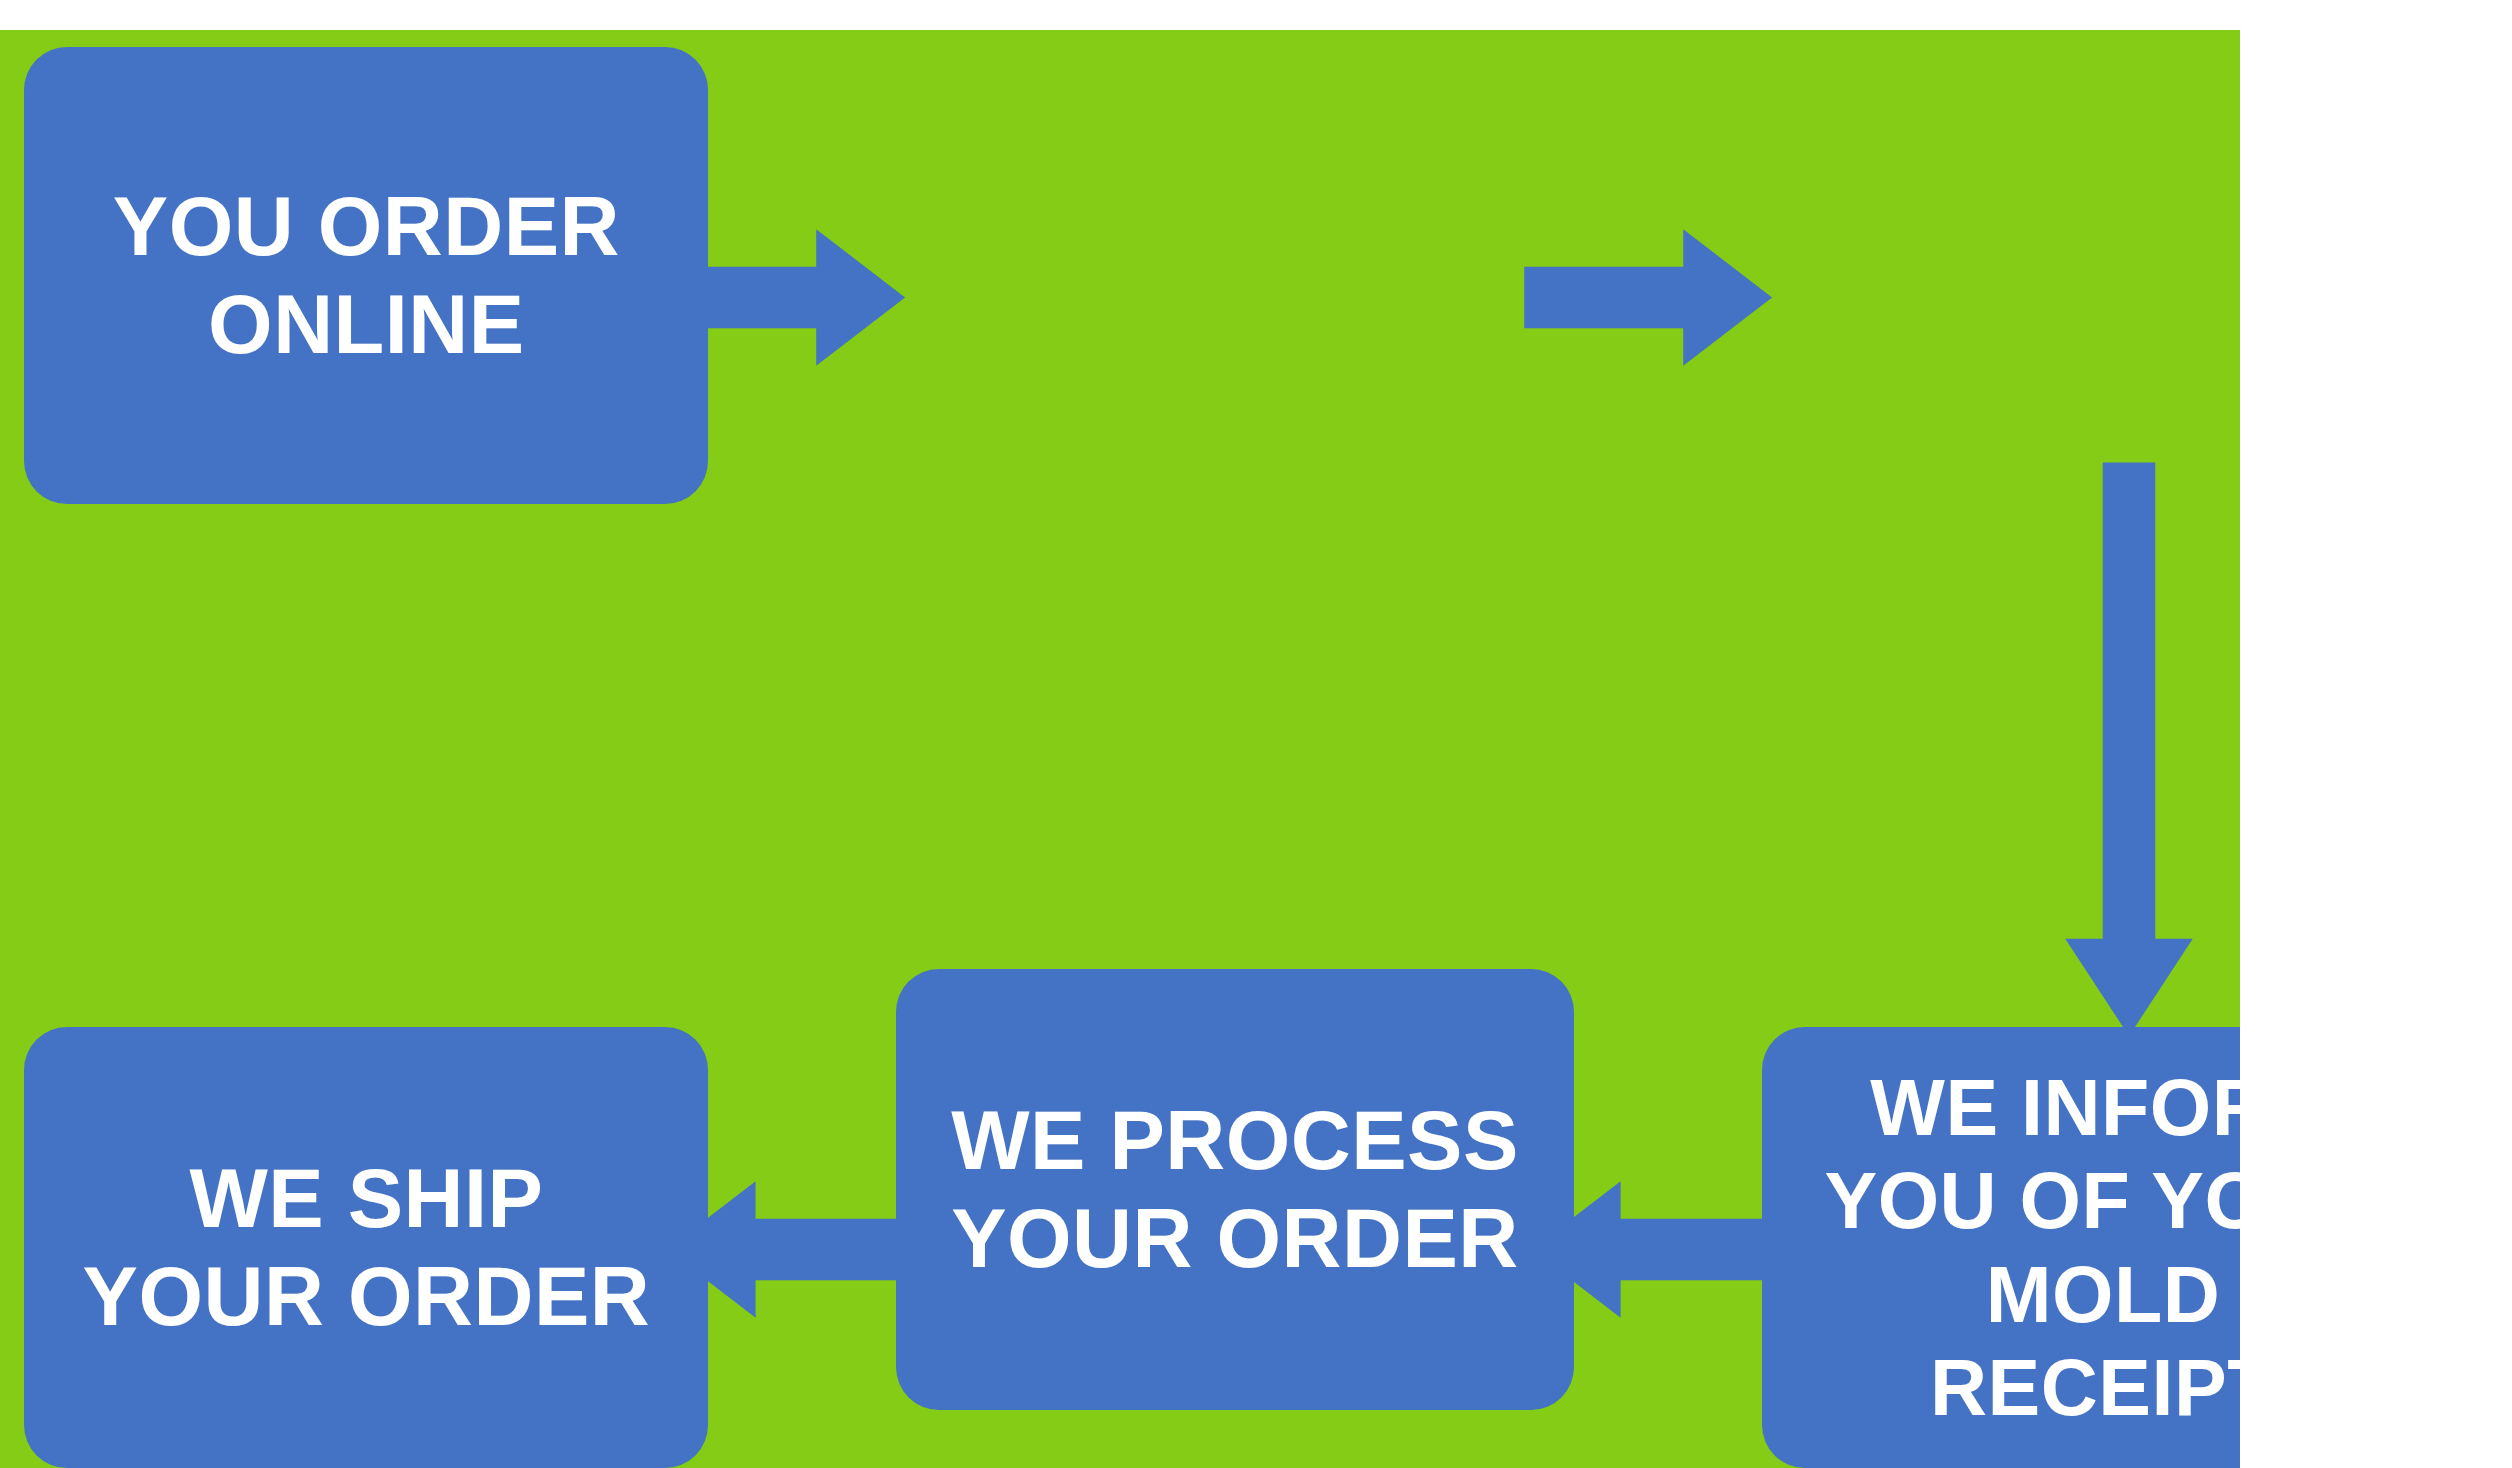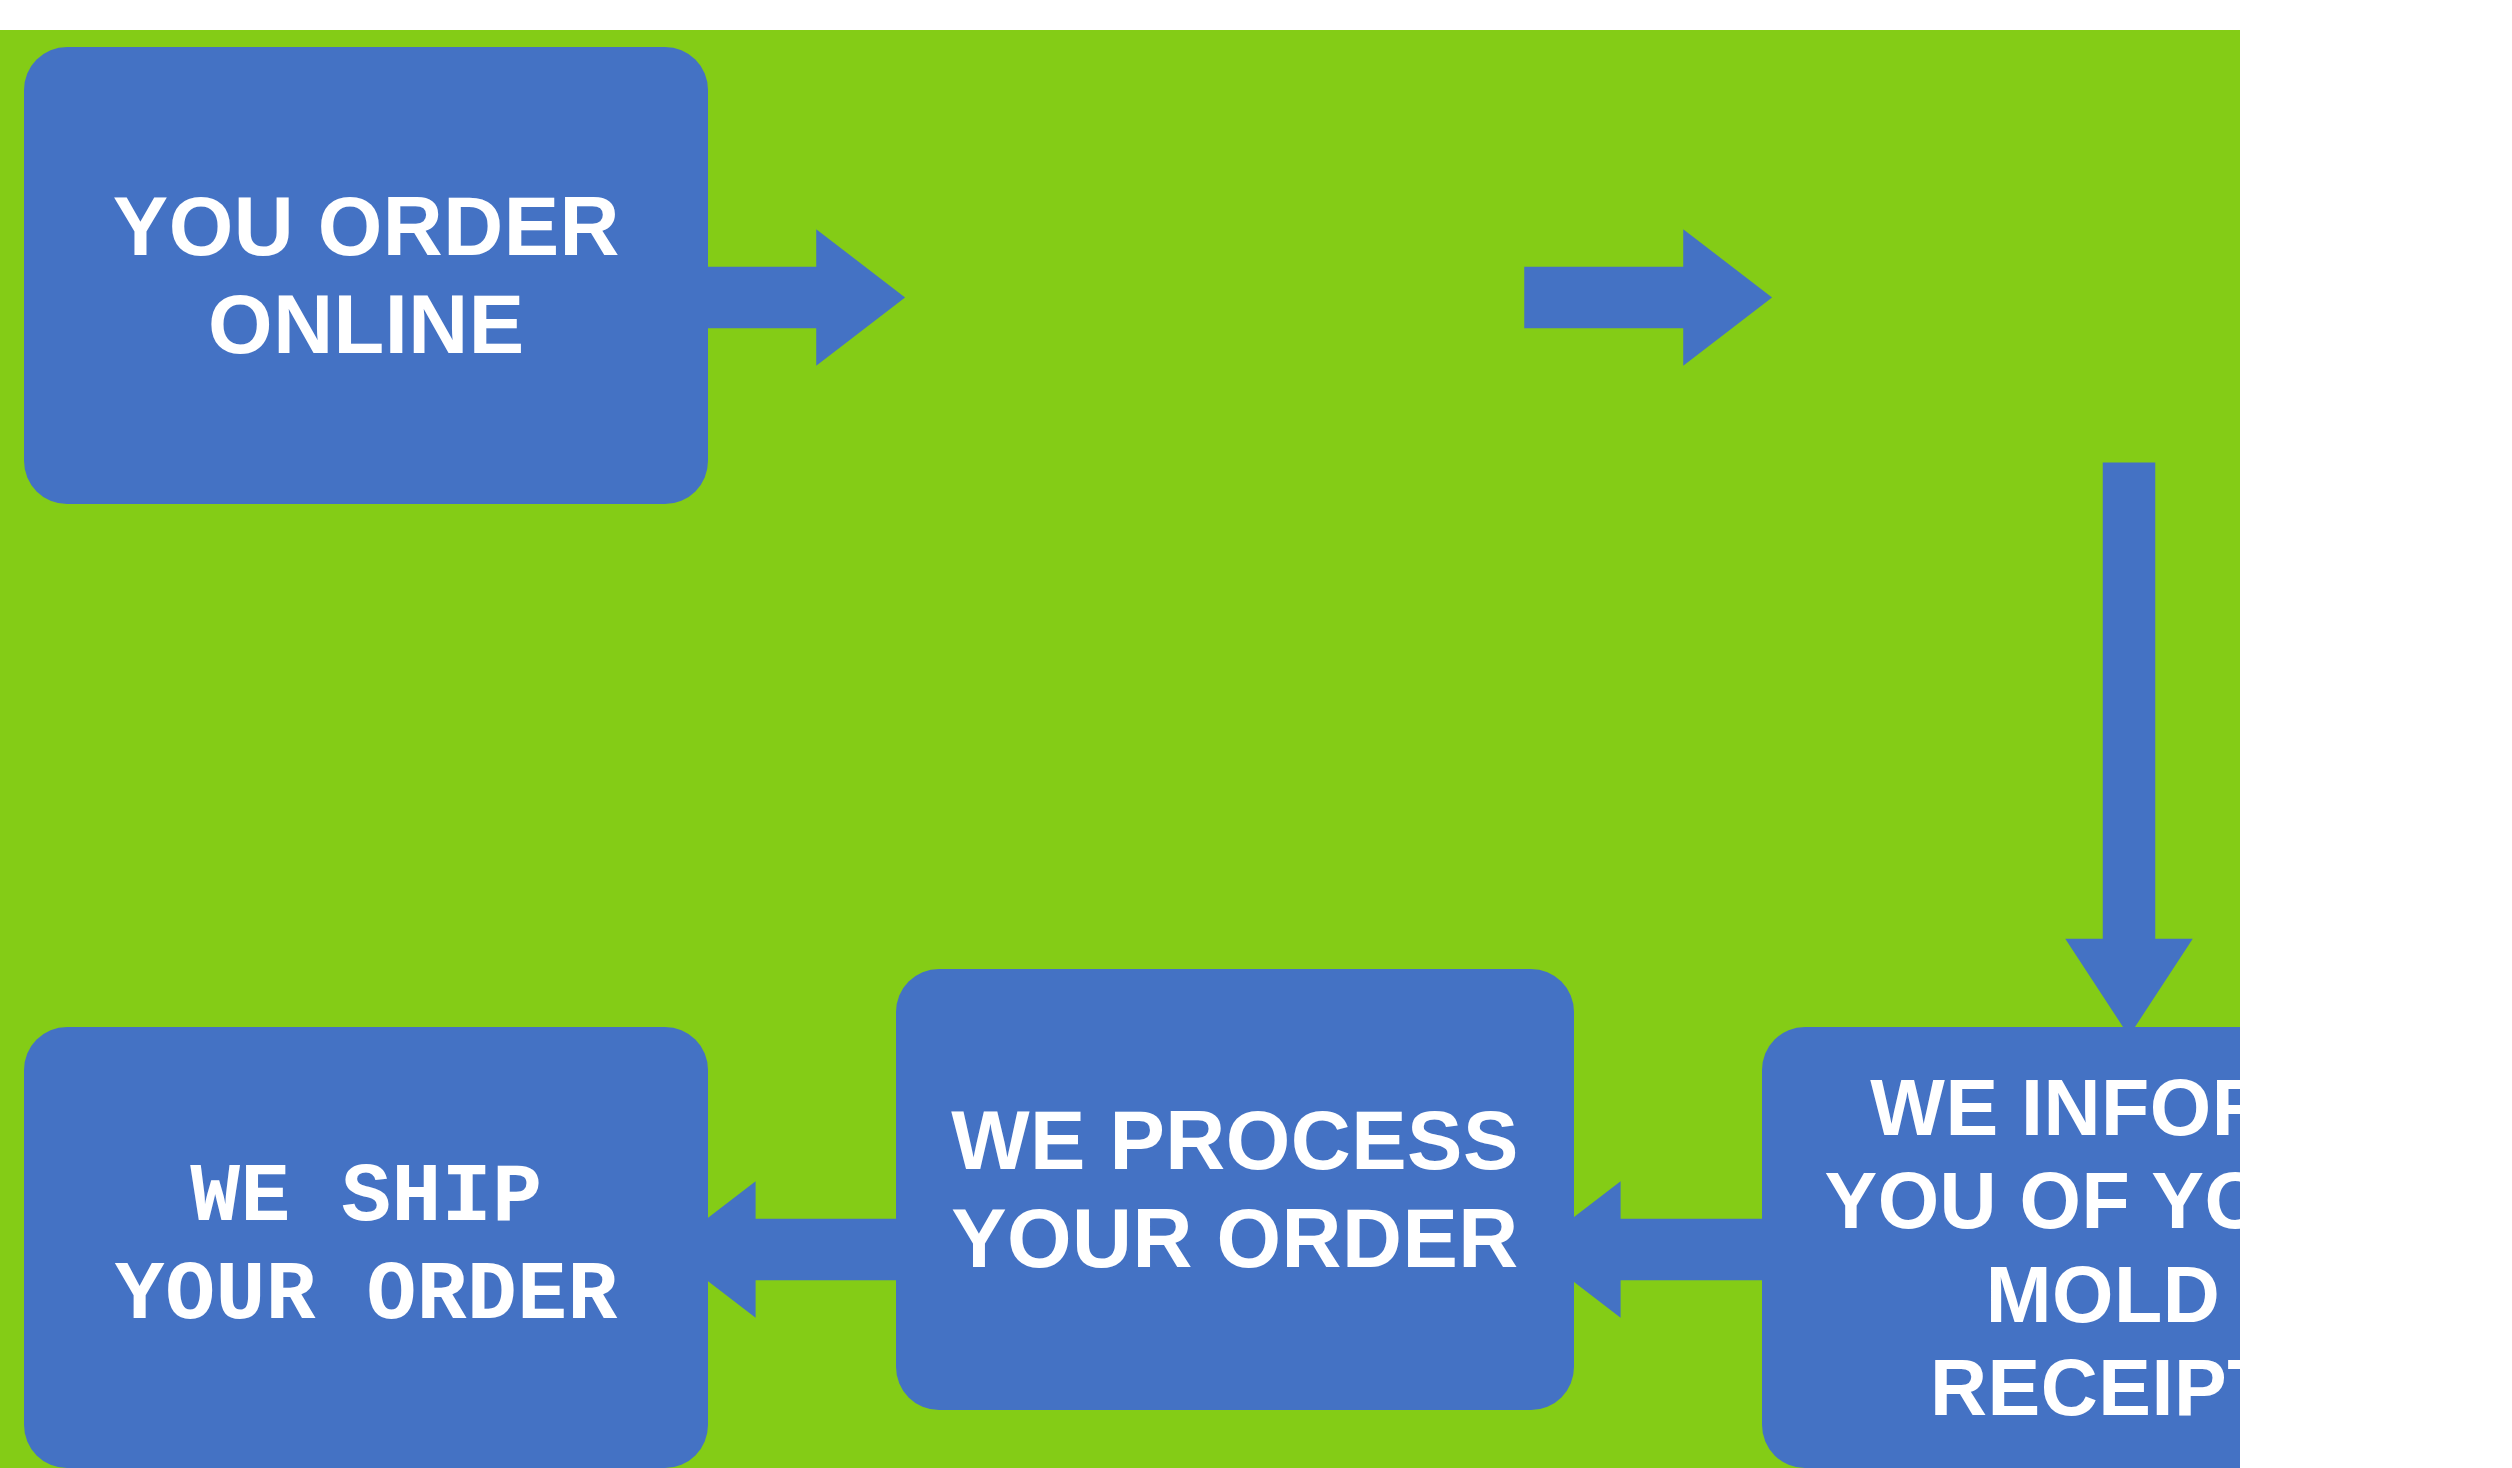--- a/index.html
+++ b/index.html
@@ -32,21 +32,21 @@
     letter-spacing: 0.5px;
     padding: 9.4px 20.6px;
     white-space: pre-line;
     z-index: 2;
   }
   
   #node-order        { left: 24.4px;   top: 17px;   width: 684px; height: 457px; }
   #node-send-kit     { left: 896px;  top: 17px;   width: 678px; height: 457px; }
   #node-make-return  { left: 1762px; top: 17px;   width: 682px; height: 457px; }
   
-  #node-ship         { left: 24.4px;   top: 997px; width: 684px; height: 441px; font-family: Liberation Mono, monospace; }
+  #node-ship         { left: 24.4px;   top: 997px; width: 684px; height: 441px; }
   #node-process      { left: 896px;  top: 939px; width: 678px; height: 441px; }
   #node-inform       { left: 1762px; top: 997px; width: 682px; height: 441px; font-size: 79px; }
 
   .arrow { position: absolute; z-index: 1; }
   .arrow svg { display: block; }
 
   
   #arrow-order-to-kit   { left: 657px;  top: 188px; }
   #arrow-kit-to-make    { left: 1524px; top: 188px; }
   #arrow-make-to-inform { left: 2054px; top: 432px; }

